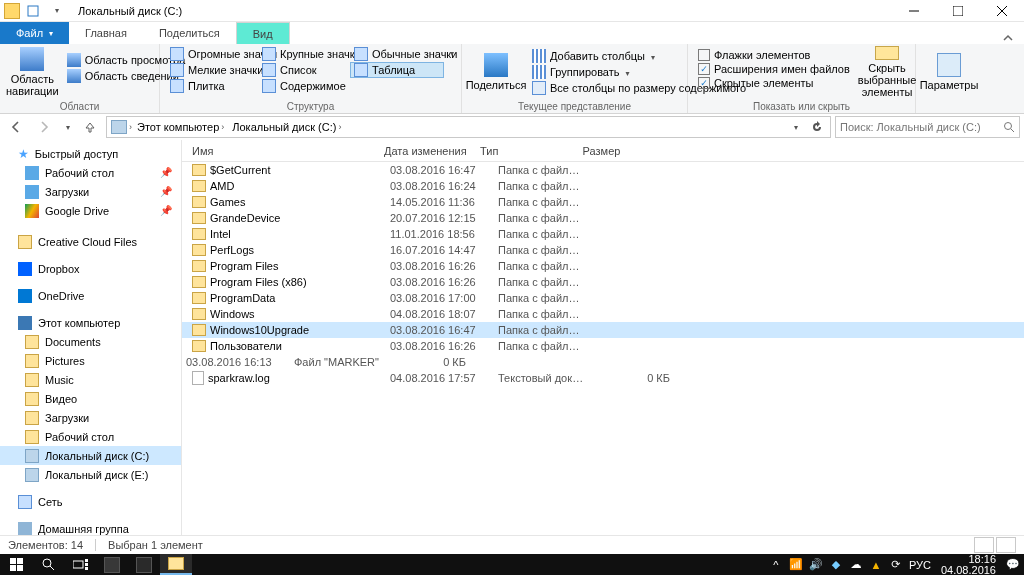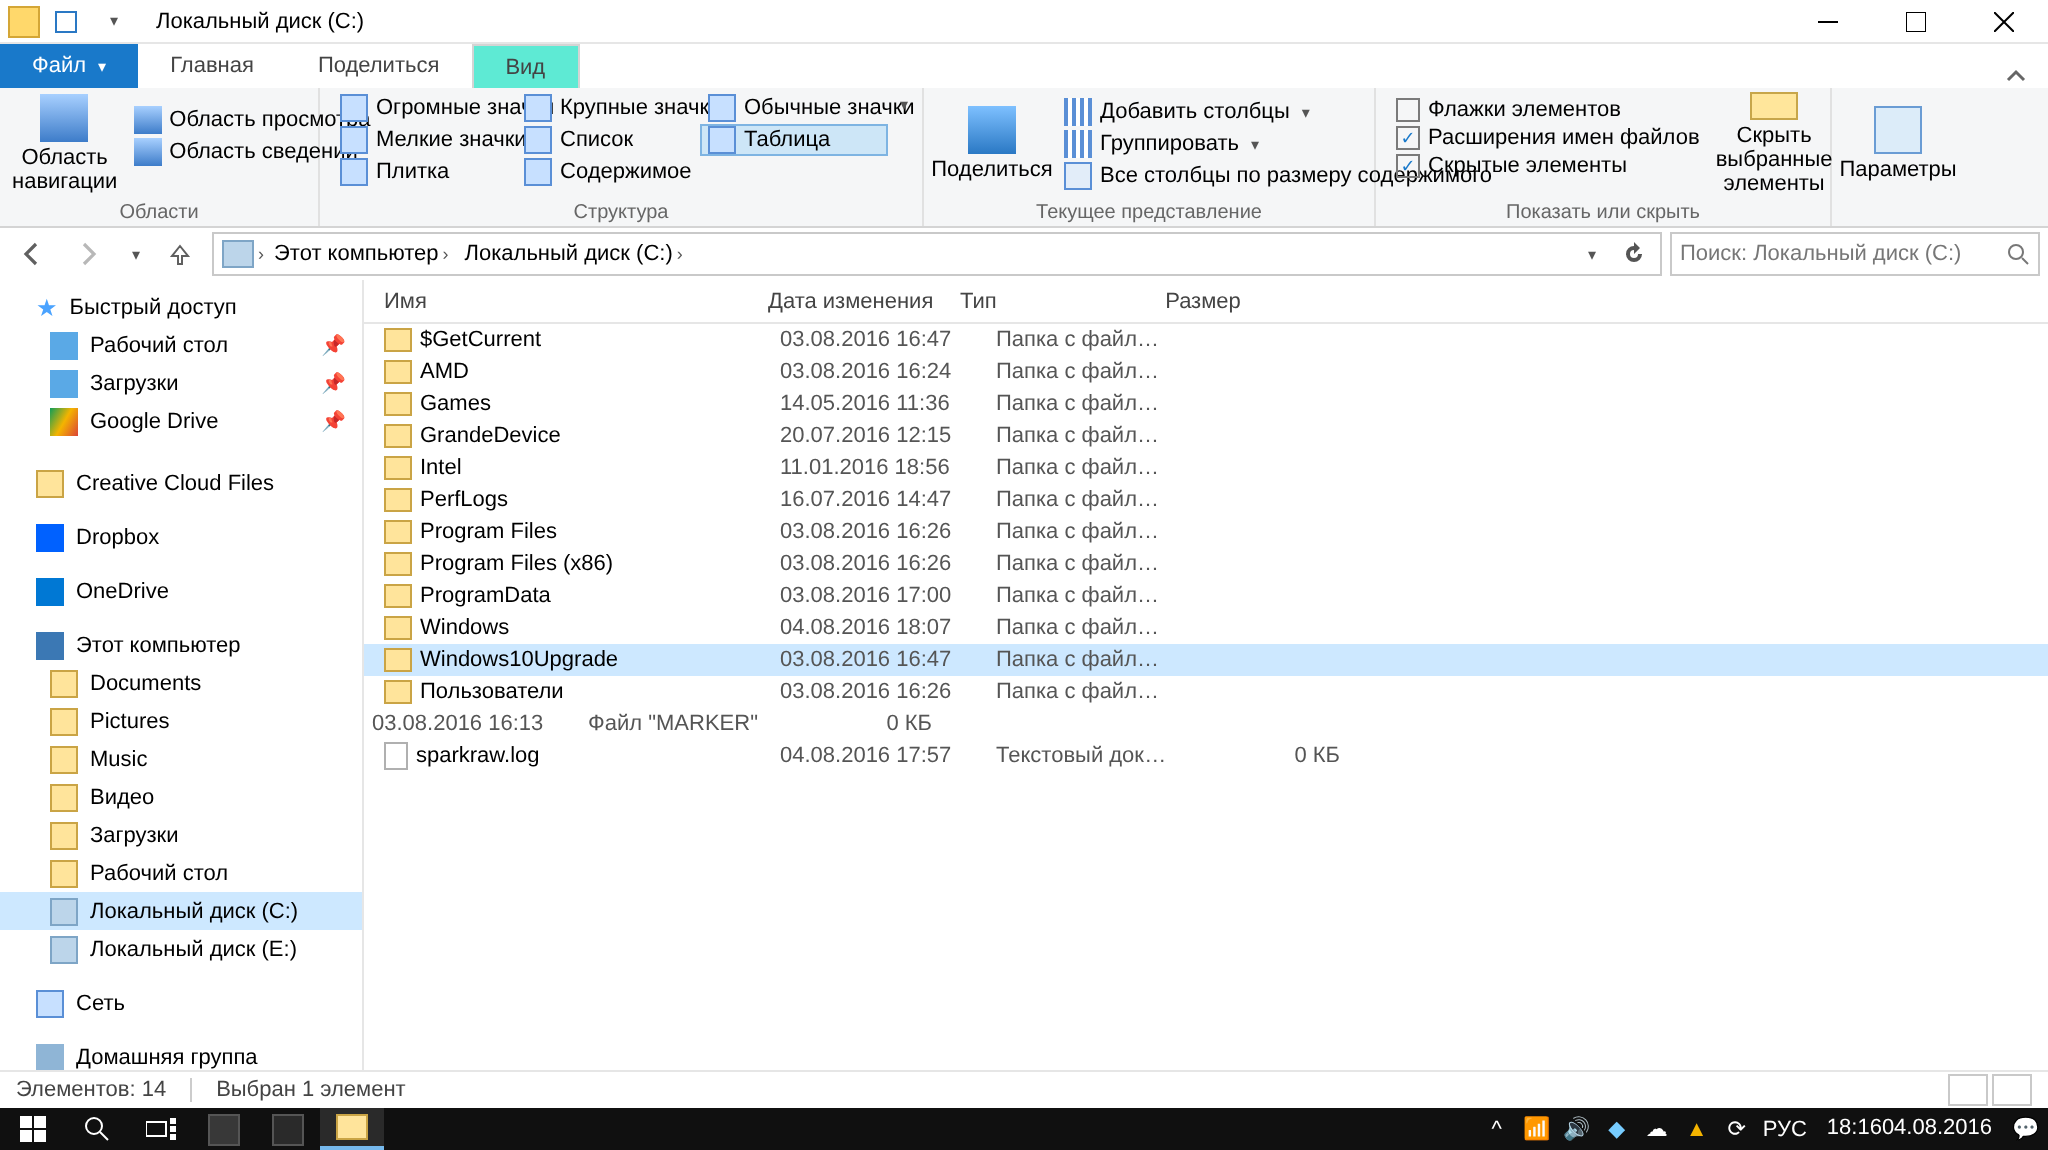--- a/index.html
+++ b/index.html
@@ -88,21 +88,21 @@
 .statusbar { position:absolute; left:0; right:0; bottom:21px; height:19px; border-top:1px solid #e6e6e6; display:flex; align-items:center; padding:0 8px; gap:12px; color:#444; }
 .statusbar .viewbtns { margin-left:auto; display:flex; gap:2px; }
 .viewbtns .vb { width:20px; height:16px; border:1px solid #c9c9c9; }
 
 
 .taskbar { position:absolute; left:0; right:0; bottom:0; height:21px; background:#101010; display:flex; align-items:center; color:#fff; }
 .tbtn { width:32px; height:21px; display:flex; align-items:center; justify-content:center; font-size:12px; }
 .tbtn.active { background:#2a2a2a; border-bottom:2px solid #76b9ed; }
 .tray { margin-left:auto; display:flex; align-items:center; gap:6px; padding-right:4px; font-size:10px; }
 .tray .tic { width:14px; height:14px; display:flex; align-items:center; justify-content:center; }
-.clock { display:flex; flex-direction:row; align-items:flex-end; line-height:1; font-size:9px; padding:0 4px; }
+.clock { display:flex; flex-direction:column; align-items:flex-end; line-height:1; font-size:9px; padding:0 4px; }
 
 .chev-down::after { content:"▾"; font-size:8px; color:#555; margin-left:2px; }
 svg { display:block; }
 </style>
 </head>
 <body>
 
 <div class="titlebar">
   <div class="qat">
     <span class="title-icon"></span>

